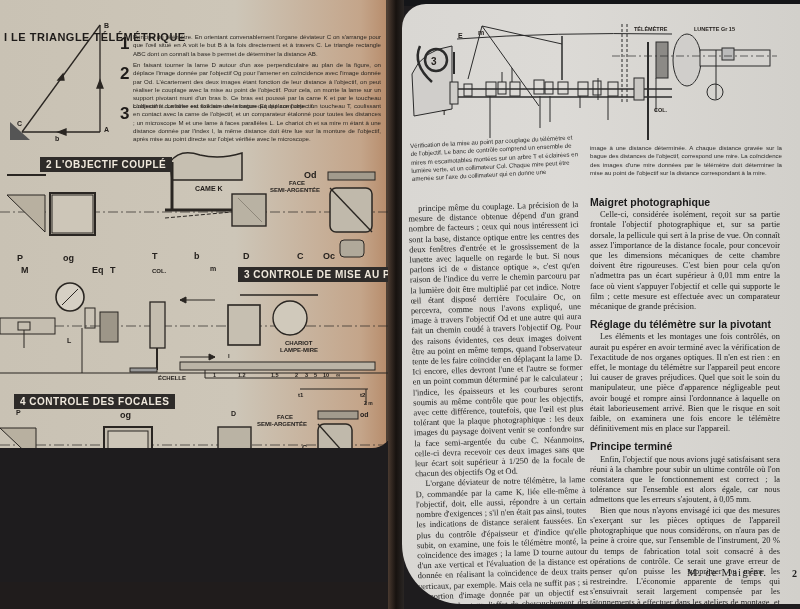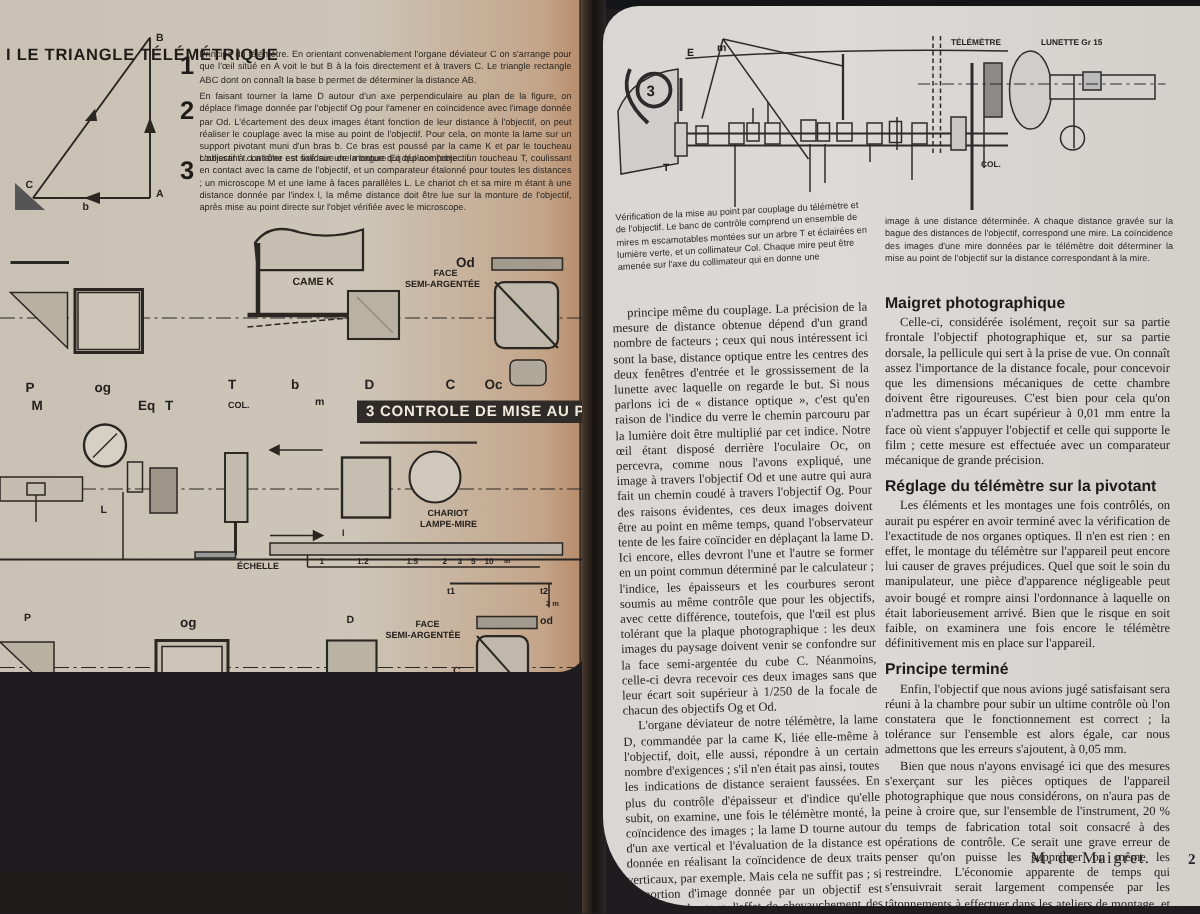--- a/index.html
+++ b/index.html
@@ -117,20 +117,21 @@
   <span class="lbl" style="left:17px;top:120px;">C</span>
   <span class="lbl" style="left:55px;top:135px;">b</span>
 
   <span class="num" style="left:120px;top:34px;">1</span>
   <div class="para" style="left:133px;top:33px;width:248px;">Principe du télémètre. En orientant convenablement l'organe déviateur C on s'arrange pour que l'œil situé en A voit le but B à la fois directement et à travers C. Le triangle rectangle ABC dont on connaît la base b permet de déterminer la distance AB.</div>
   <span class="num" style="left:120px;top:64px;">2</span>
   <div class="para" style="left:133px;top:61px;width:248px;">En faisant tourner la lame D autour d'un axe perpendiculaire au plan de la figure, on déplace l'image donnée par l'objectif Og pour l'amener en coïncidence avec l'image donnée par Od. L'écartement des deux images étant fonction de leur distance à l'objectif, on peut réaliser le couplage avec la mise au point de l'objectif. Pour cela, on monte la lame sur un support pivotant muni d'un bras b. Ce bras est poussé par la came K et par le toucheau coulissant t. La lame est solidaire de la bague qui déplace l'objectif.</div>
   <span class="num" style="left:120px;top:104px;">3</span>
   <div class="para" style="left:133px;top:102px;width:248px;">L'objectif à contrôler est fixé sur une monture Eq qui comporte : un toucheau T, coulissant en contact avec la came de l'objectif, et un comparateur étalonné pour toutes les distances ; un microscope M et une lame à faces parallèles L. Le chariot ch et sa mire m étant à une distance donnée par l'index l, la même distance doit être lue sur la monture de l'objectif, après mise au point directe sur l'objet vérifiée avec le microscope.</div>
 
+  <div class="headtag" style="left:40px;top:157px;">2 L'OBJECTIF COUPLÉ</div>
   <span class="lbl big" style="left:17px;top:253px;">P</span>
   <span class="lbl big" style="left:63px;top:253px;">og</span>
   <span class="lbl" style="left:195px;top:185px;">CAME K</span>
   <span class="lbl big" style="left:152px;top:251px;">T</span>
   <span class="lbl big" style="left:194px;top:251px;">b</span>
   <span class="lbl big" style="left:243px;top:251px;">D</span>
   <span class="lbl big" style="left:304px;top:170px;">Od</span>
   <span class="lbl" style="left:289px;top:180px;font-size:6px;">FACE</span>
   <span class="lbl" style="left:270px;top:187px;font-size:6px;">SEMI-ARGENTÉE</span>
   <span class="lbl big" style="left:297px;top:251px;">C</span>
@@ -149,20 +150,21 @@
   <span class="lbl" style="left:158px;top:375px;font-size:6px;">ÉCHELLE</span>
   <span class="lbl" style="left:213px;top:372px;font-size:5.5px;">1</span>
   <span class="lbl" style="left:238px;top:372px;font-size:5.5px;">1.2</span>
   <span class="lbl" style="left:271px;top:372px;font-size:5.5px;">1.5</span>
   <span class="lbl" style="left:295px;top:372px;font-size:5.5px;">2</span>
   <span class="lbl" style="left:305px;top:372px;font-size:5.5px;">3</span>
   <span class="lbl" style="left:314px;top:372px;font-size:5.5px;">5</span>
   <span class="lbl" style="left:323px;top:372px;font-size:5.5px;">10</span>
   <span class="lbl" style="left:336px;top:372px;font-size:6px;">∞</span>
 
+  <div class="headtag" style="left:14px;top:394px;">4 CONTROLE DES FOCALES</div>
   <span class="lbl" style="left:16px;top:409px;">P</span>
   <span class="lbl big" style="left:120px;top:410px;">og</span>
   <span class="lbl" style="left:231px;top:410px;">D</span>
   <span class="lbl" style="left:277px;top:414px;font-size:6px;">FACE</span>
   <span class="lbl" style="left:257px;top:421px;font-size:6px;">SEMI-ARGENTÉE</span>
   <span class="lbl" style="left:302px;top:444px;">C</span>
   <span class="lbl" style="left:348px;top:466px;">Oc</span>
   <span class="lbl" style="left:360px;top:411px;">od</span>
   <span class="lbl" style="left:298px;top:392px;font-size:6px;">t1</span>
   <span class="lbl" style="left:360px;top:392px;font-size:6px;">t2</span>

